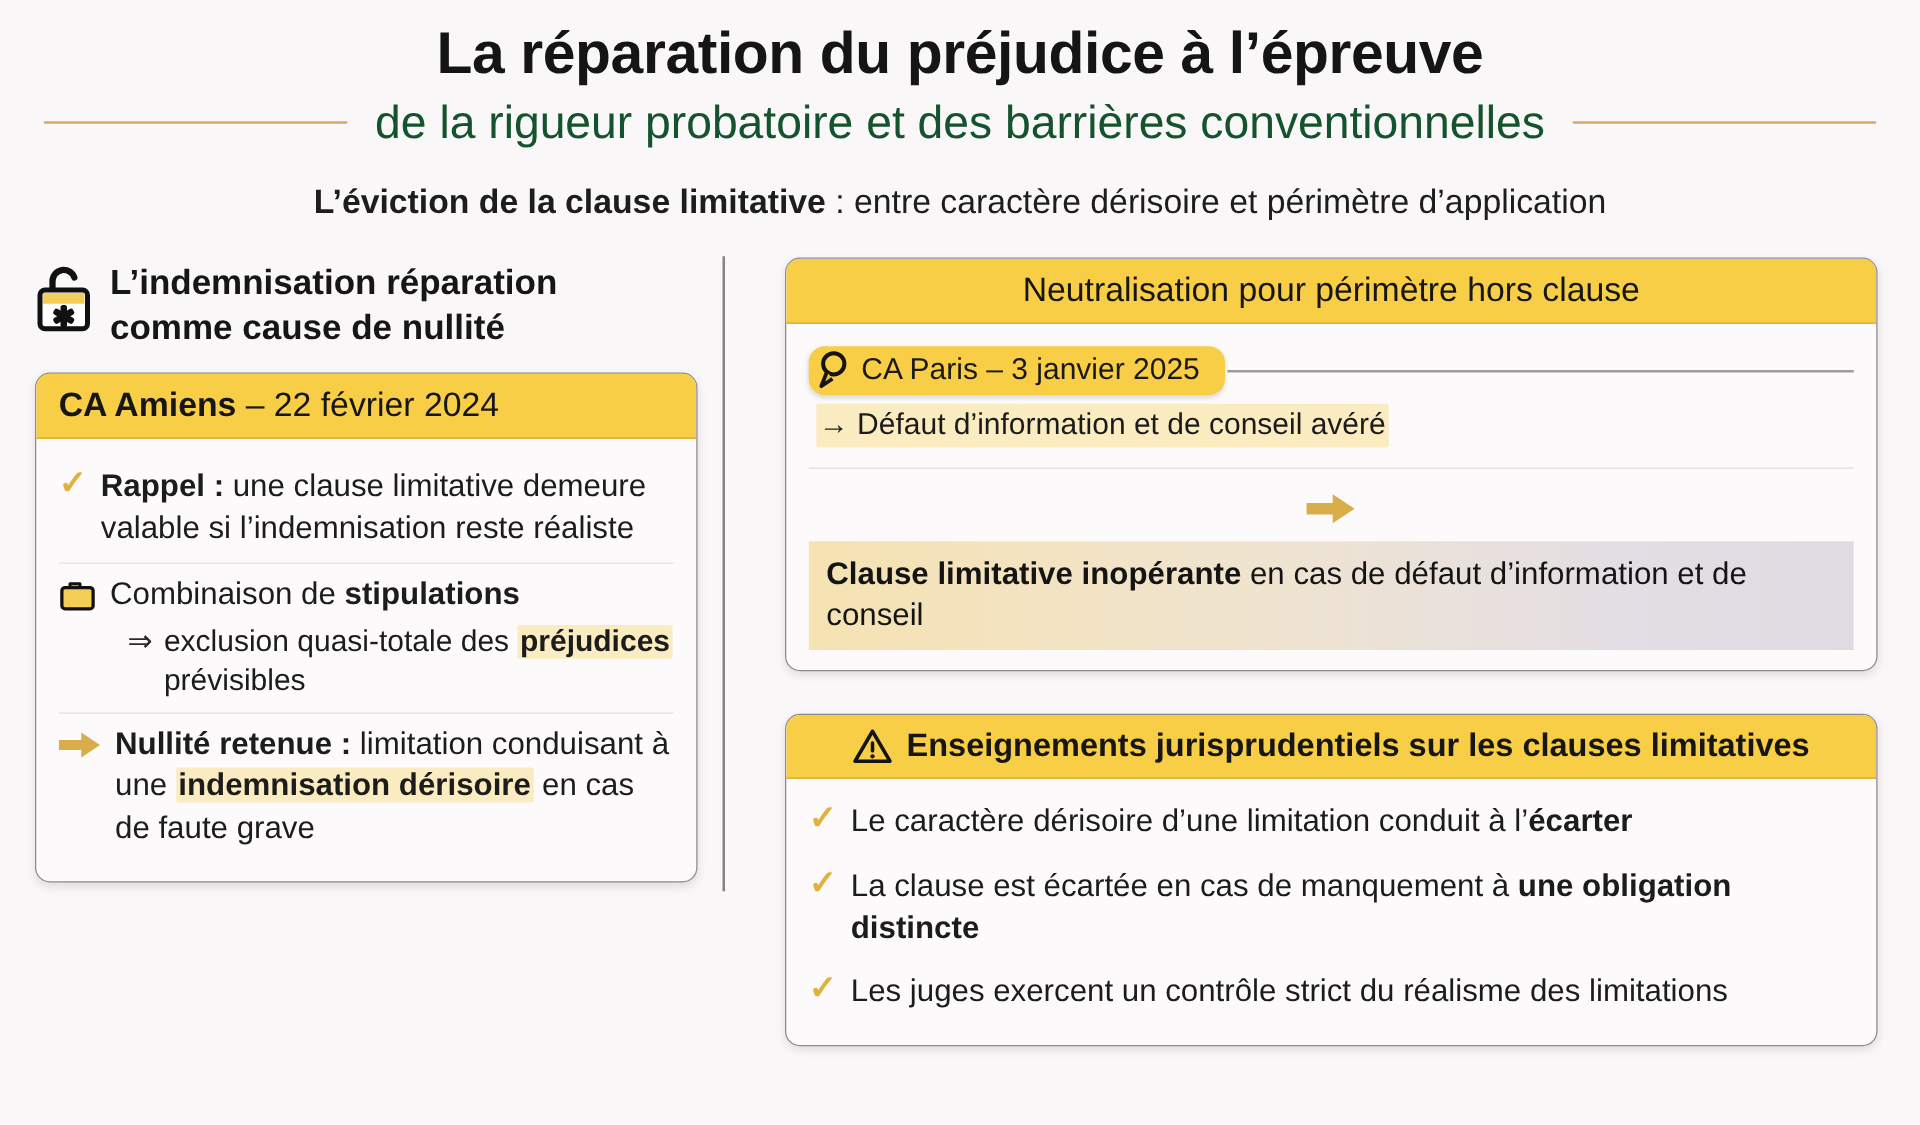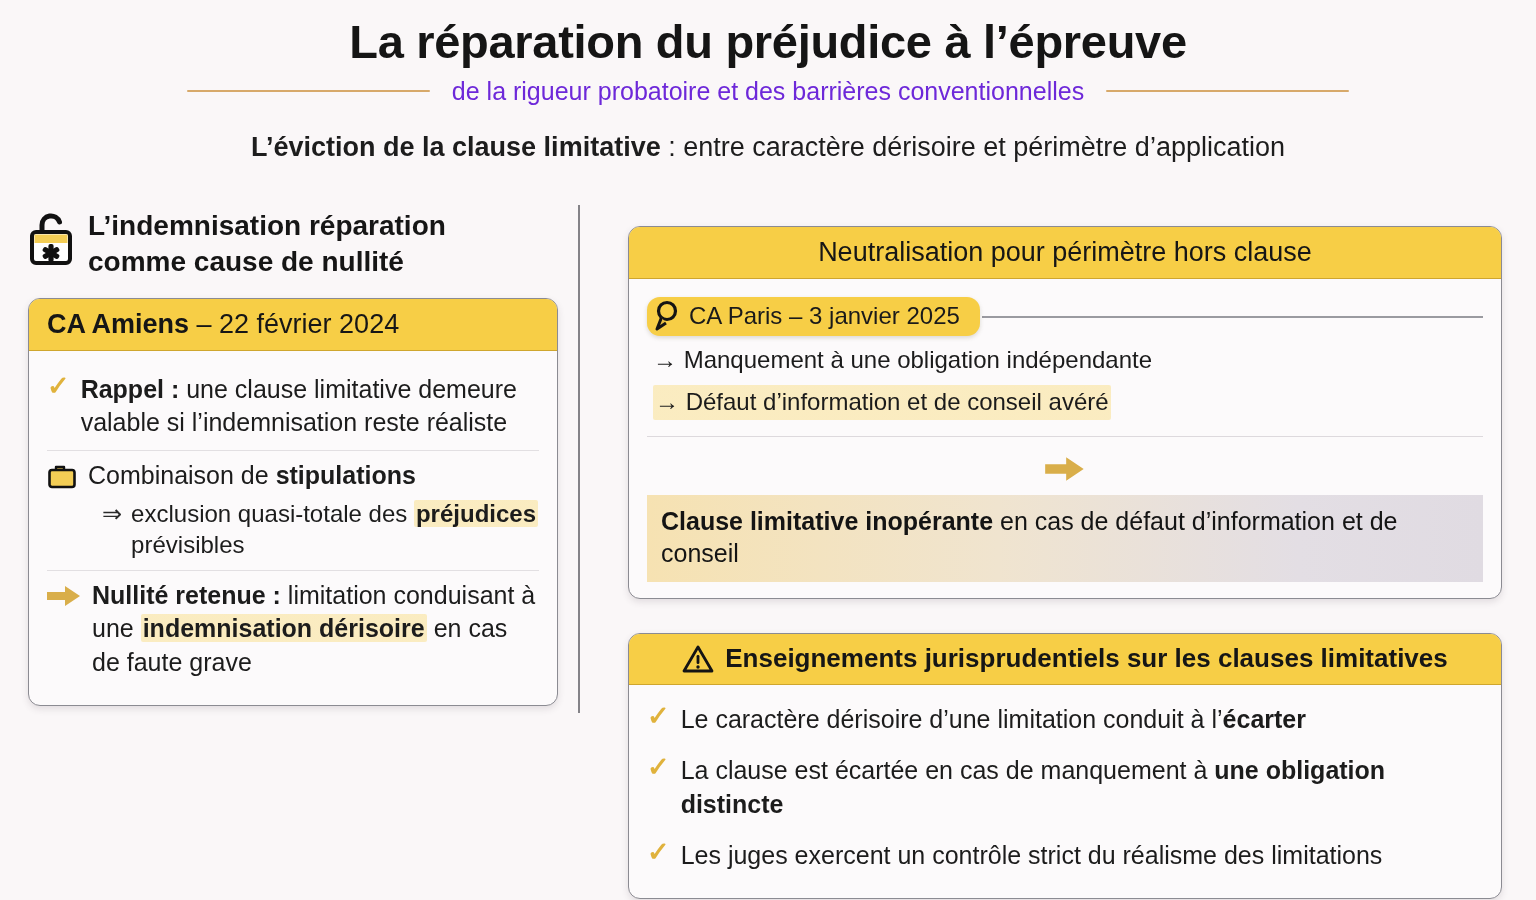--- a/index.html
+++ b/index.html
@@ -36,22 +36,22 @@
     gap: 22px;
   }
   .rule {
     height: 2px;
     width: 243px;
     background: #d7a96a;
     flex: 0 0 auto;
     border-radius: 1px;
   }
   .subtitle {
-    font-size: 25px;
-    color: #6d28d9;
+    font-size: 37px;
+    color: #14532d;
     white-space: nowrap;
     line-height: 1.15;
   }
   .sub2 {
     text-align: center;
     font-size: 27px;
     margin-top: 26px;
     color: #1d1d1d;
     line-height: 1.2;
   }
@@ -125,21 +125,21 @@
     line-height: 1.3;
   }
 
   
   .ico { flex: 0 0 auto; display: inline-block; line-height: 0; }
   .check { color: #e0b23c; font-size: 27px; line-height: 1; font-weight: bold; }
   .arrow-gold { width: 34px; height: 24px; margin-top: 5px; }
   .arr-small { color: #2a2a2a; font-size: 24px; line-height: 1.3; }
 
   
-  .right-col { position: absolute; left: 628px; top: 226px; width: 874px; }
+  .right-col { position: absolute; left: 628px; top: 206px; width: 874px; }
   .chip-row { display: flex; align-items: center; margin: 4px 0 6px 0; }
   .chip {
     position: relative;
     background: #f7ce46;
     border-radius: 13px;
     padding: 5px 20px 6px 42px;
     font-size: 24px;
     color: #1a1a1a;
     white-space: nowrap;
     box-shadow: 0 2px 4px rgba(80,70,40,.18);
@@ -268,23 +268,20 @@
               <path d="M8.5 18.5 L4 30 L13 24" fill="#e8bf42" stroke="#141414" stroke-width="3" stroke-linejoin="round"></path>
             </svg>
           </span>
           <span>CA Paris – 3 janvier 2025</span>
         </span>
         <span class="chip-line"></span>
       </div>
 
 
       <div class="arrow-line">
-        <span>→ Manquement à une obligation indépendante</span>
-      </div>
-      <div class="arrow-line">
         <span class="hl">→ Défaut d’information et de conseil avéré</span>
       </div>
 
       <div class="conclusion-wrap">
         <span class="ico">
           <svg class="arrow-gold" viewBox="0 0 34 24" style="width:40px;height:28px">
             <path d="M0 8 h18 V2 l15 10 -15 10 V16 H0 Z" fill="#d9ae4a"></path>
           </svg>
         </span>
         <div class="conclusion">

